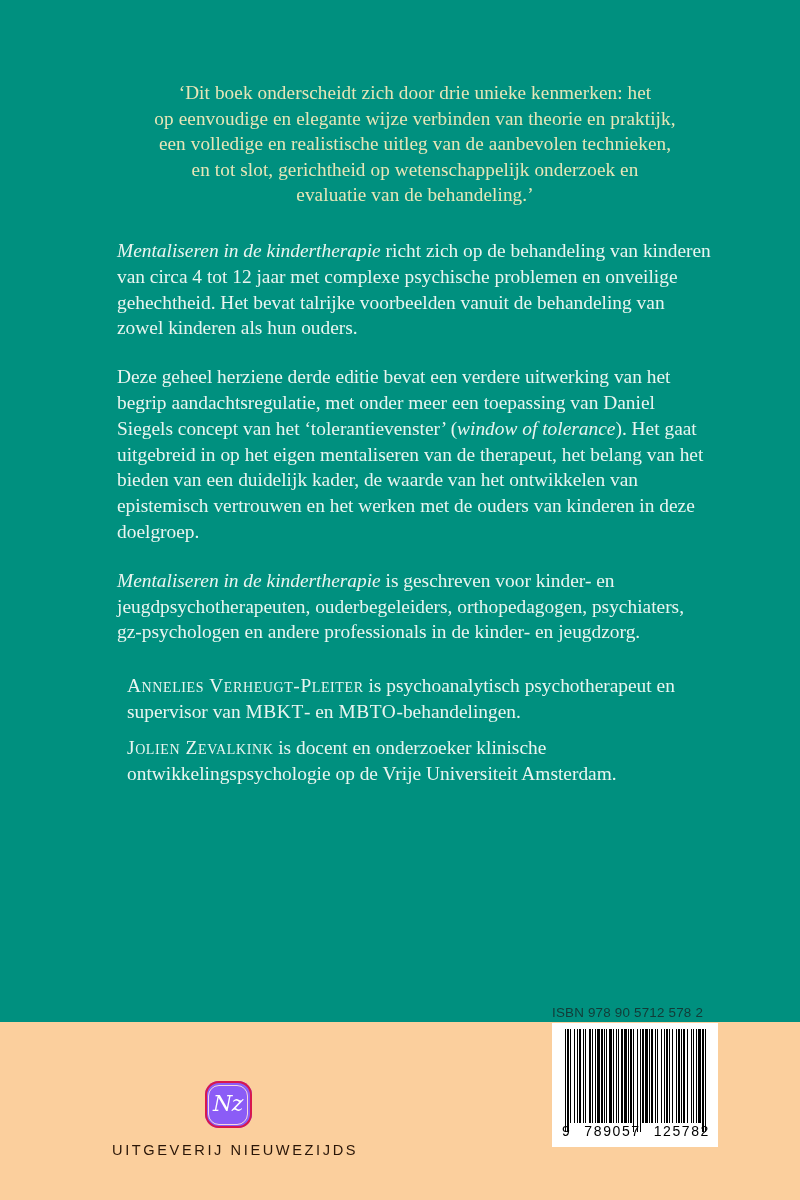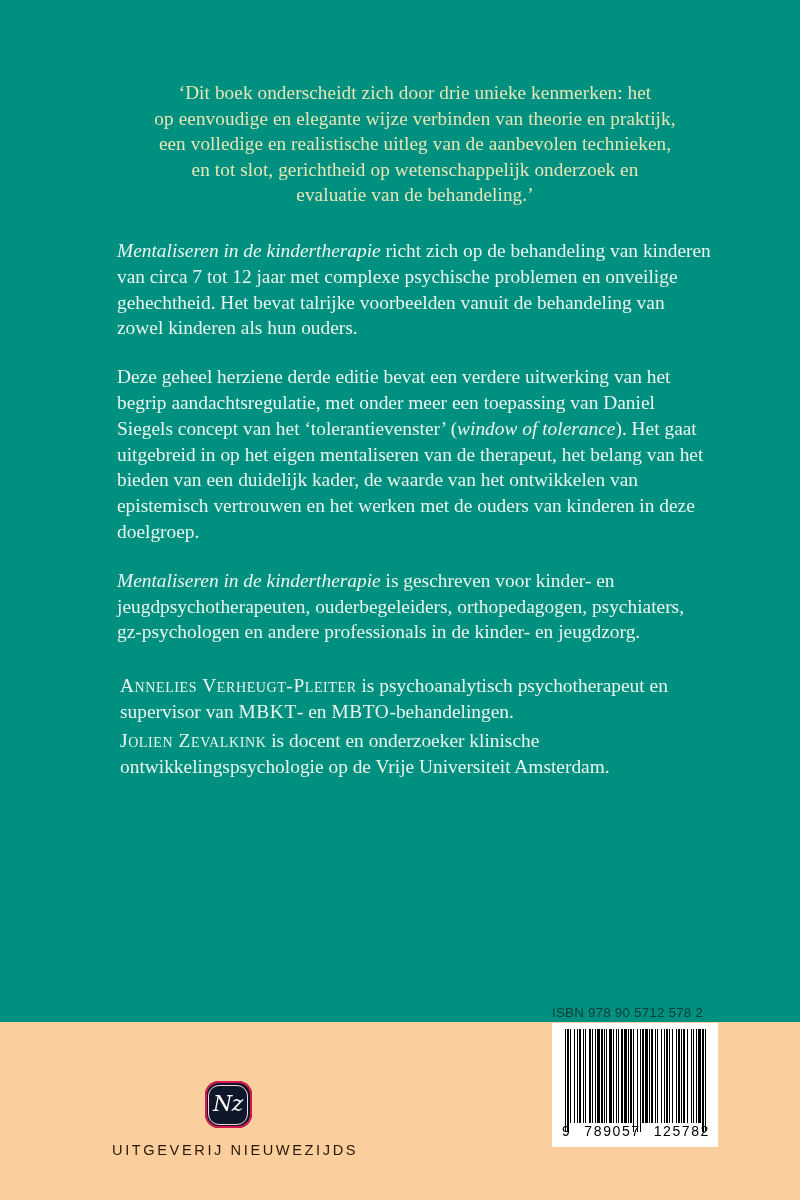--- a/index.html
+++ b/index.html
@@ -73,41 +73,41 @@
   .ital { font-style: italic; }
 
   
   #author-block {
     margin-top: 28px;
     color: #e9f5f0;
     font-size: 19.4px;
     line-height: 25.8px;
   }
   .bio {
-    margin: 3px;
+    margin: 10px;
     white-space: pre-line;
   }
   .smallcaps {
     font-variant: small-caps;
     letter-spacing: .6px;
   }
 
   
   #publisher {
     position: absolute;
     left: 112px;
     bottom: 42px;
     width: 232px;
     text-align: center;
   }
   #logo-mark {
     width: 47px;
     height: 47px;
     margin: 0 auto 14px auto;
-    background: #0f172a;
+    background: #8b5cf6;
     border-radius: 14px;
     position: relative;
     box-shadow: inset 0 0 0 2px #d8174e;
   }
   #logo-mark::before {
     content: "";
     position: absolute;
     left: 3.5px;
     top: 3.5px;
     right: 3.5px;
@@ -200,21 +200,21 @@
     <div id="quote-block">
       <span id="quote-text">‘Dit boek onderscheidt zich door drie unieke kenmerken: het
 op eenvoudige en elegante wijze verbinden van theorie en praktijk,
 een volledige en realistische uitleg van de aanbevolen technieken,
 en tot slot, gerichtheid op wetenschappelijk onderzoek en
 evaluatie van de behandeling.’</span>
     </div>
 
     <div id="body-paragraphs">
 
-      <p class="para"><span class="ital">Mentaliseren in de kindertherapie</span><span> richt zich op de behandeling van kinderen van circa 7 tot 12 jaar met complexe psychische problemen en onveilige gehechtheid. Het bevat talrijke voorbeelden vanuit de behandeling van zowel kinderen als hun ouders.</span></p>
+      <p class="para"><span class="ital">Mentaliseren in de kindertherapie</span><span> richt zich op de behandeling van kinderen van circa 4 tot 12 jaar met complexe psychische problemen en onveilige gehechtheid. Het bevat talrijke voorbeelden vanuit de behandeling van zowel kinderen als hun ouders.</span></p>
 
       <p class="para"><span>Deze geheel herziene derde editie bevat een verdere uitwerking van het begrip aandachtsregulatie, met onder meer een toepassing van Daniel Siegels concept van het ‘tolerantievenster’ (</span><span class="ital">window of tolerance</span><span>). Het gaat uitgebreid in op het eigen mentaliseren van de therapeut, het belang van het bieden van een duidelijk kader, de waarde van het ontwikkelen van epistemisch vertrouwen en het werken met de ouders van kinderen in deze doelgroep.</span></p>
 
       <p class="para"><span class="ital">Mentaliseren in de kindertherapie</span><span> is geschreven voor kinder- en jeugdpsychotherapeuten, ouderbegeleiders, orthopedagogen, psychiaters, gz-psychologen en andere professionals in de kinder- en jeugdzorg.</span></p>
 
     </div>
 
     <div id="author-block">
       <p class="bio"><span class="smallcaps">Annelies Verheugt-Pleiter</span><span> is psychoanalytisch psychotherapeut en supervisor van </span><span class="smallcaps">MBKT</span><span>- en </span><span class="smallcaps">MBTO</span><span>-behandelingen.</span></p>
       <p class="bio"><span class="smallcaps">Jolien Zevalkink</span><span> is docent en onderzoeker klinische ontwikkelingspsychologie op de Vrije Universiteit Amsterdam.</span></p>

